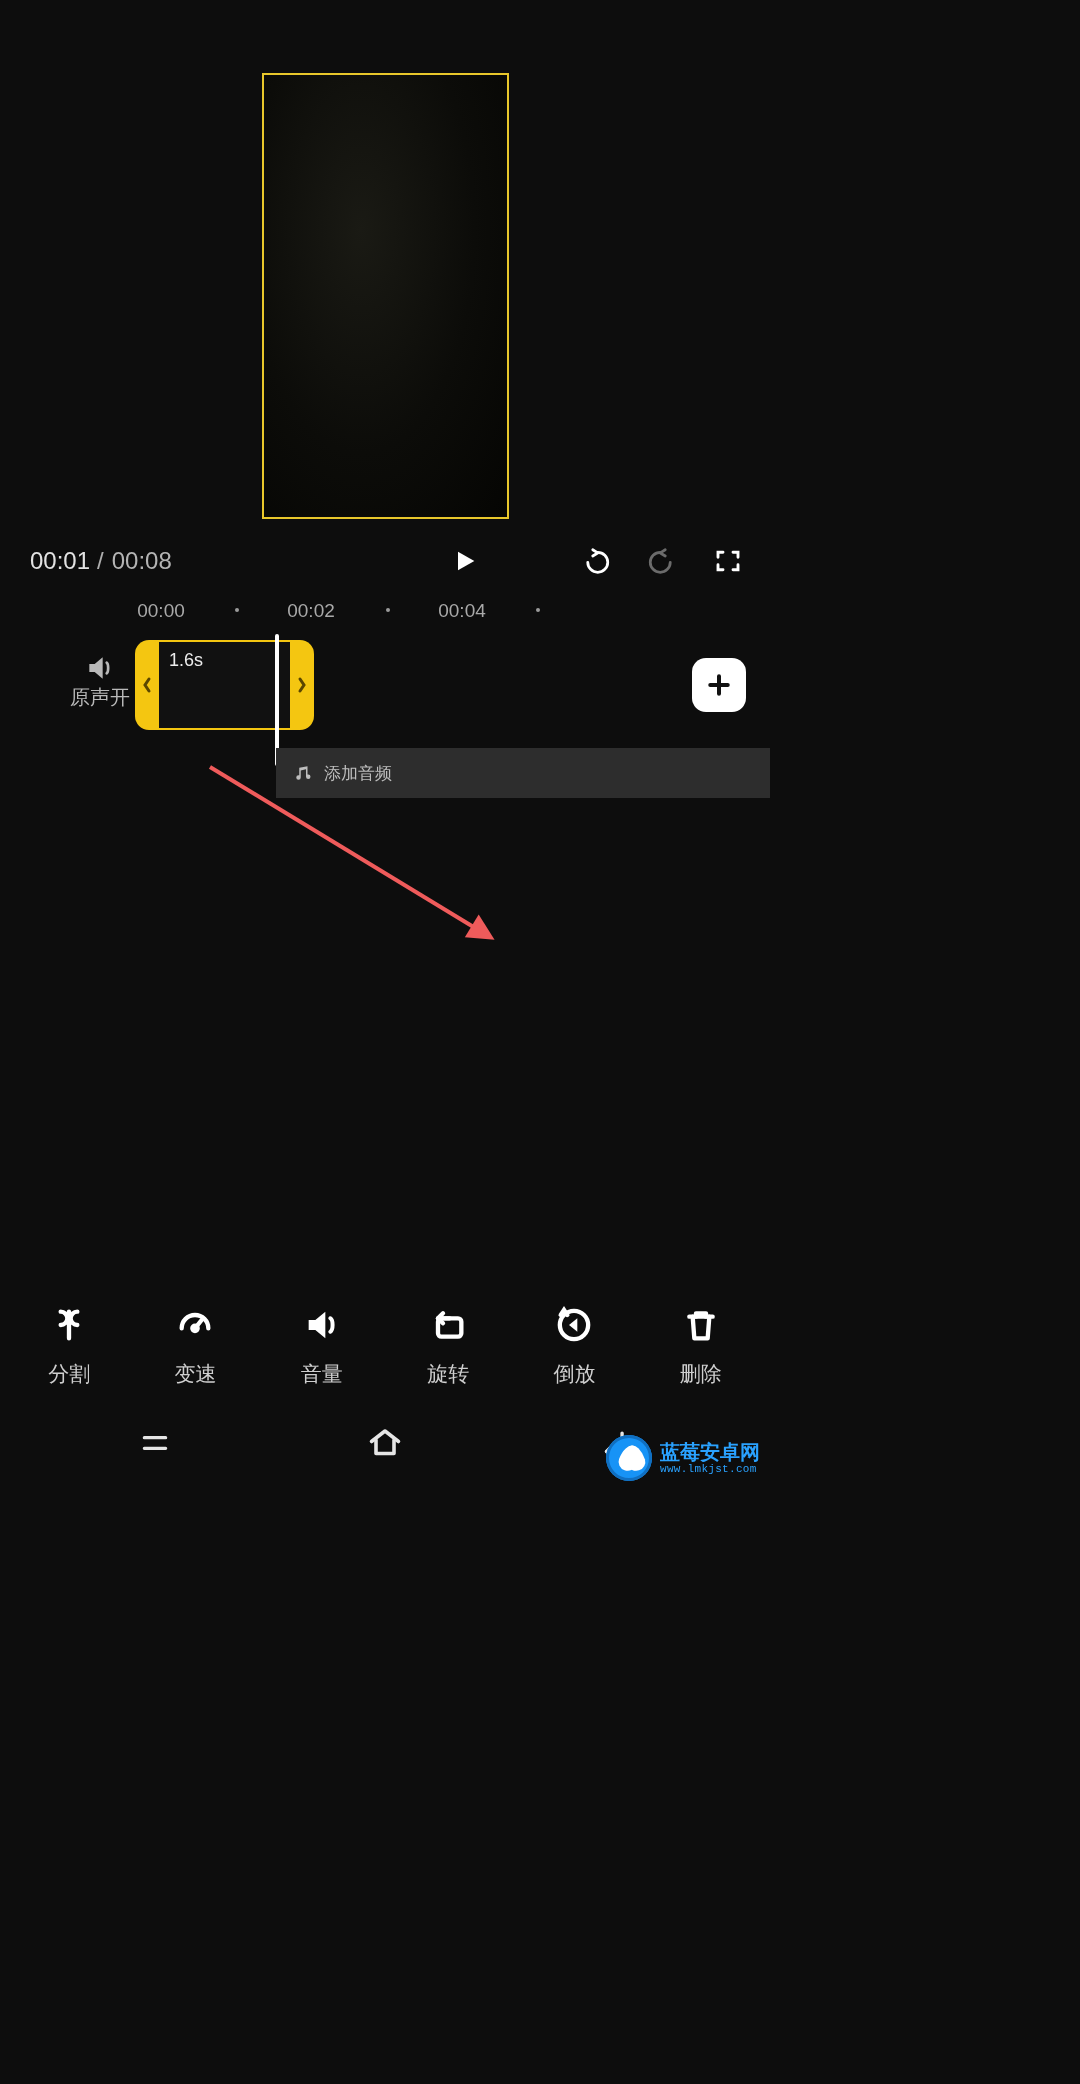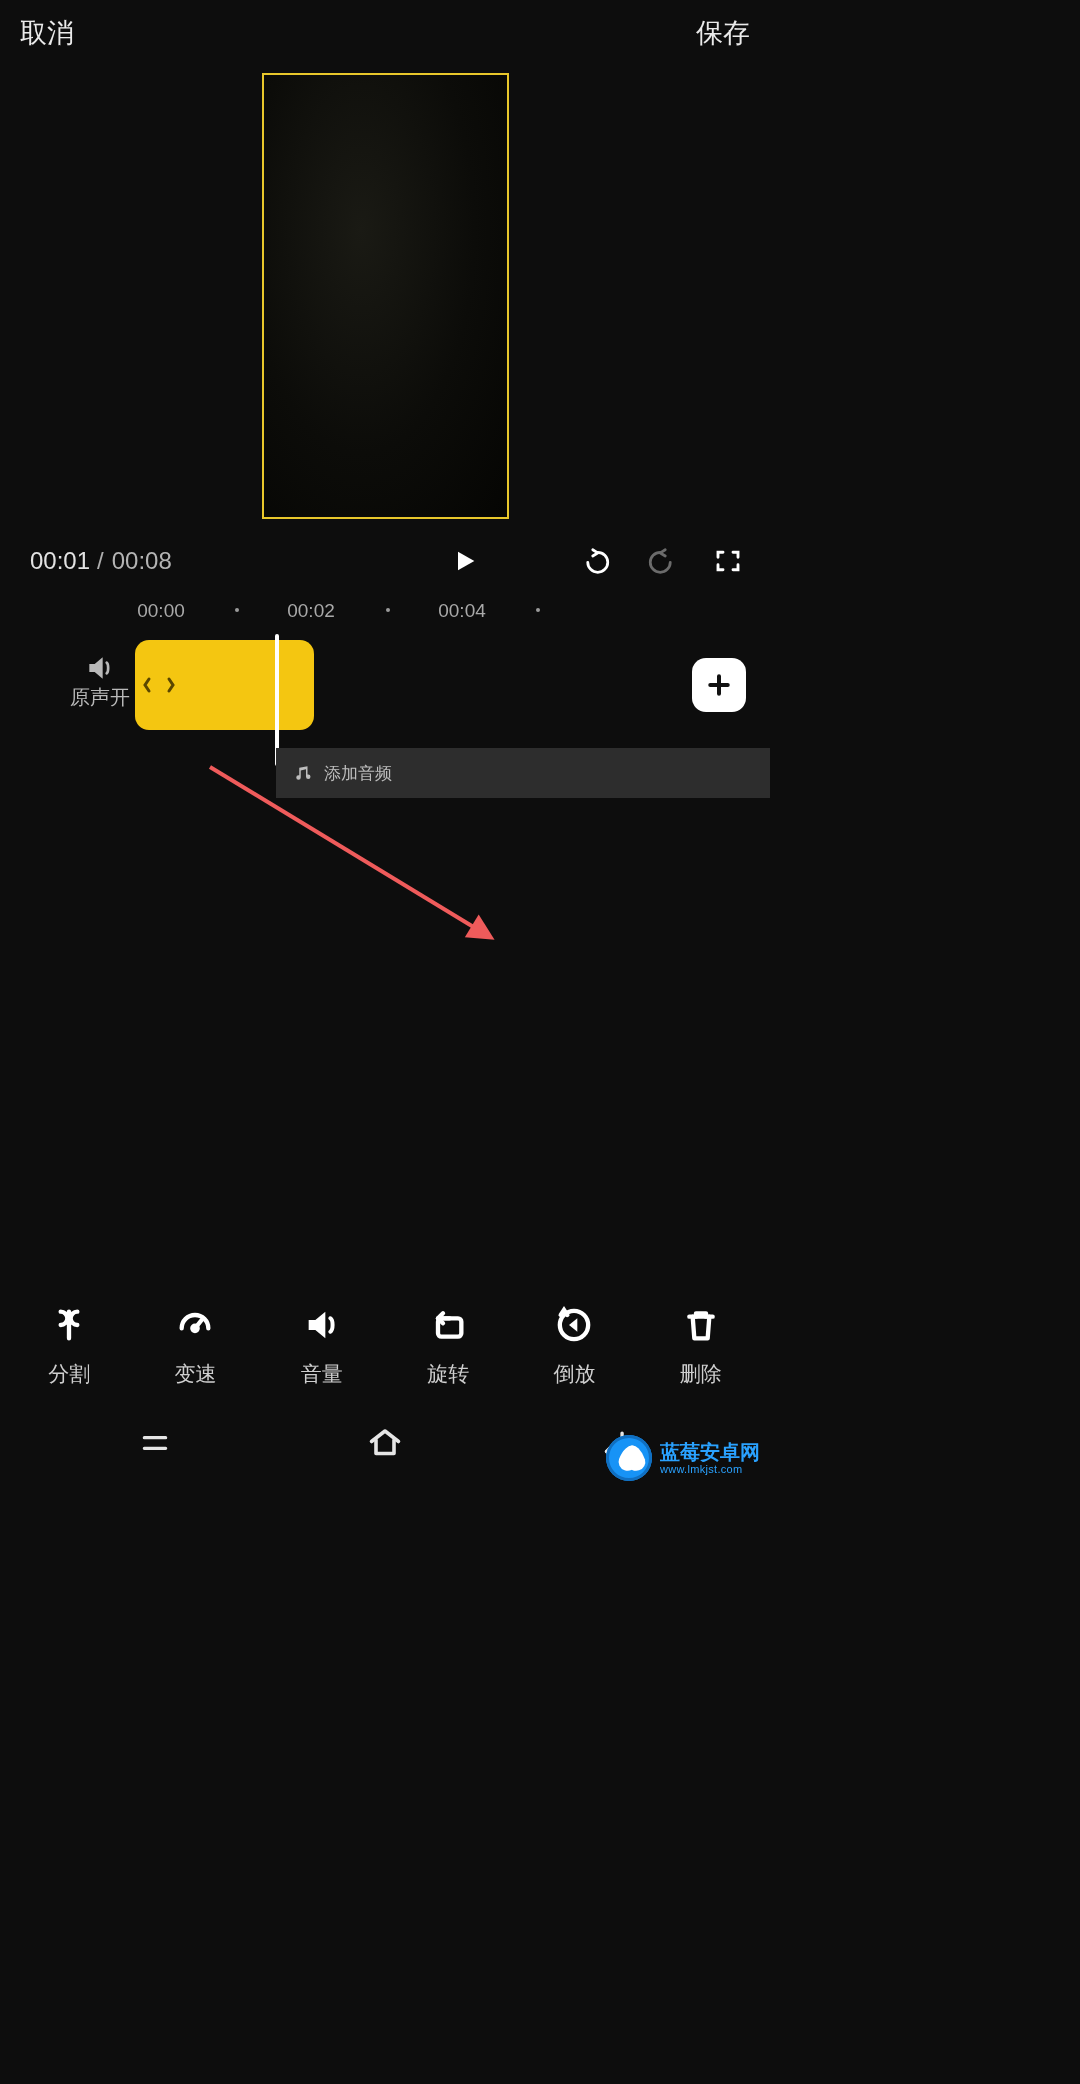--- a/index.html
+++ b/index.html
@@ -142,31 +142,27 @@
   }
   .wm-leaf {
     width: 18px; height: 26px; background:#fff;
     border-radius: 60% 60% 60% 60% / 80% 80% 40% 40%;
     transform: rotate(20deg);
     position:absolute;
   }
   .wm-leaf.l2 { transform: rotate(-18deg); left: 20px; }
   .wm-txt { display:flex; flex-direction:column; line-height:1; }
   .wm-txt .a { color:#2aa2ff; font-size:20px; font-weight:600; }
-  .wm-txt .b { color:#2aa2ff; font-size:11px; margin-top:2px; letter-spacing:0.3px; }
+  .wm-txt .b { color:#2aa2ff; font-size:11px; margin-top:2px; letter-spacing:0.3px;font-family:Liberation Mono, monospace; }
 </style>
 </head>
 <body>
 
 <div class="root">
 
-  <div class="top-bar">
-    <span>取消</span>
-    <span>保存</span>
-  </div>
 
   <div class="preview-wrap">
     <div class="preview"></div>
   </div>
 
   <div class="play-row">
     <span class="time-current">00:01</span>
     <span class="time-sep">/</span>
     <span class="time-total">00:08</span>
     <div class="play-spacer"></div>
@@ -213,20 +209,23 @@
       </div>
       <span class="lbl">原声开</span>
     </div>
 
     <div class="clip">
       <div class="clip-handle">
         <svg viewBox="0 0 12 24" width="12" height="24" fill="none" stroke="currentColor" stroke-width="3" stroke-linecap="round">
             <path d="M8 6l-4 6 4 6"></path>
           </svg>
       </div>
+      <div class="clip-body">
+        <span class="clip-duration">1.6s</span>
+      </div>
       <div class="clip-handle">
         <svg viewBox="0 0 12 24" width="12" height="24" fill="none" stroke="currentColor" stroke-width="3" stroke-linecap="round">
             <path d="M4 6l4 6-4 6"></path>
           </svg>
       </div>
     </div>
 
     <div class="playhead"></div>
 
     <div class="add-btn">

